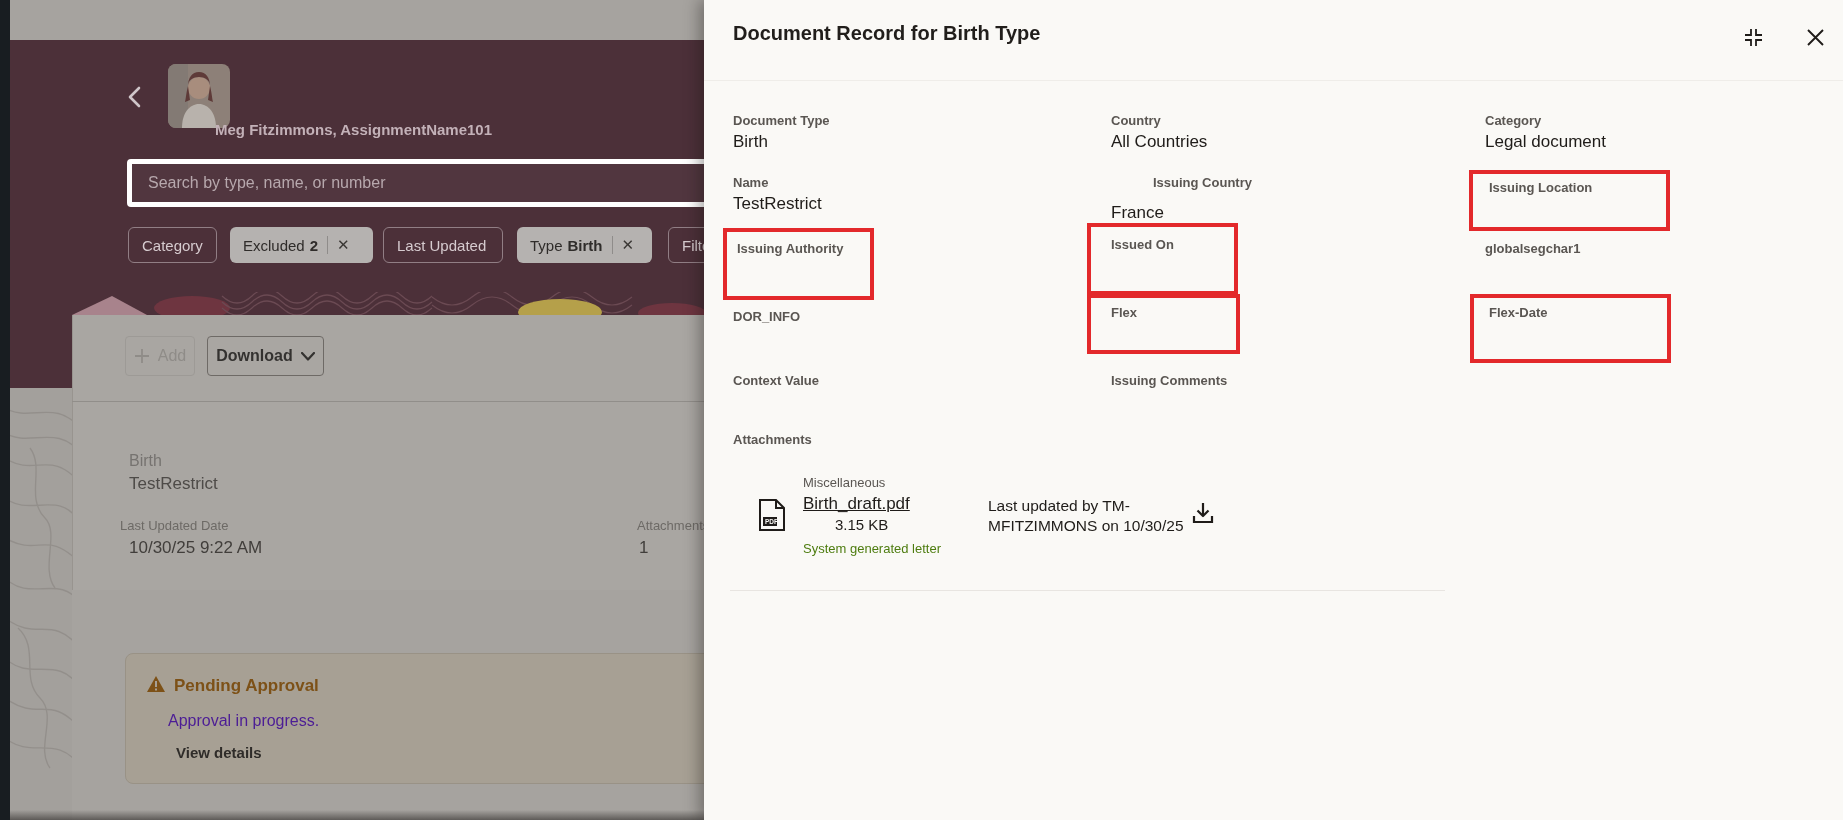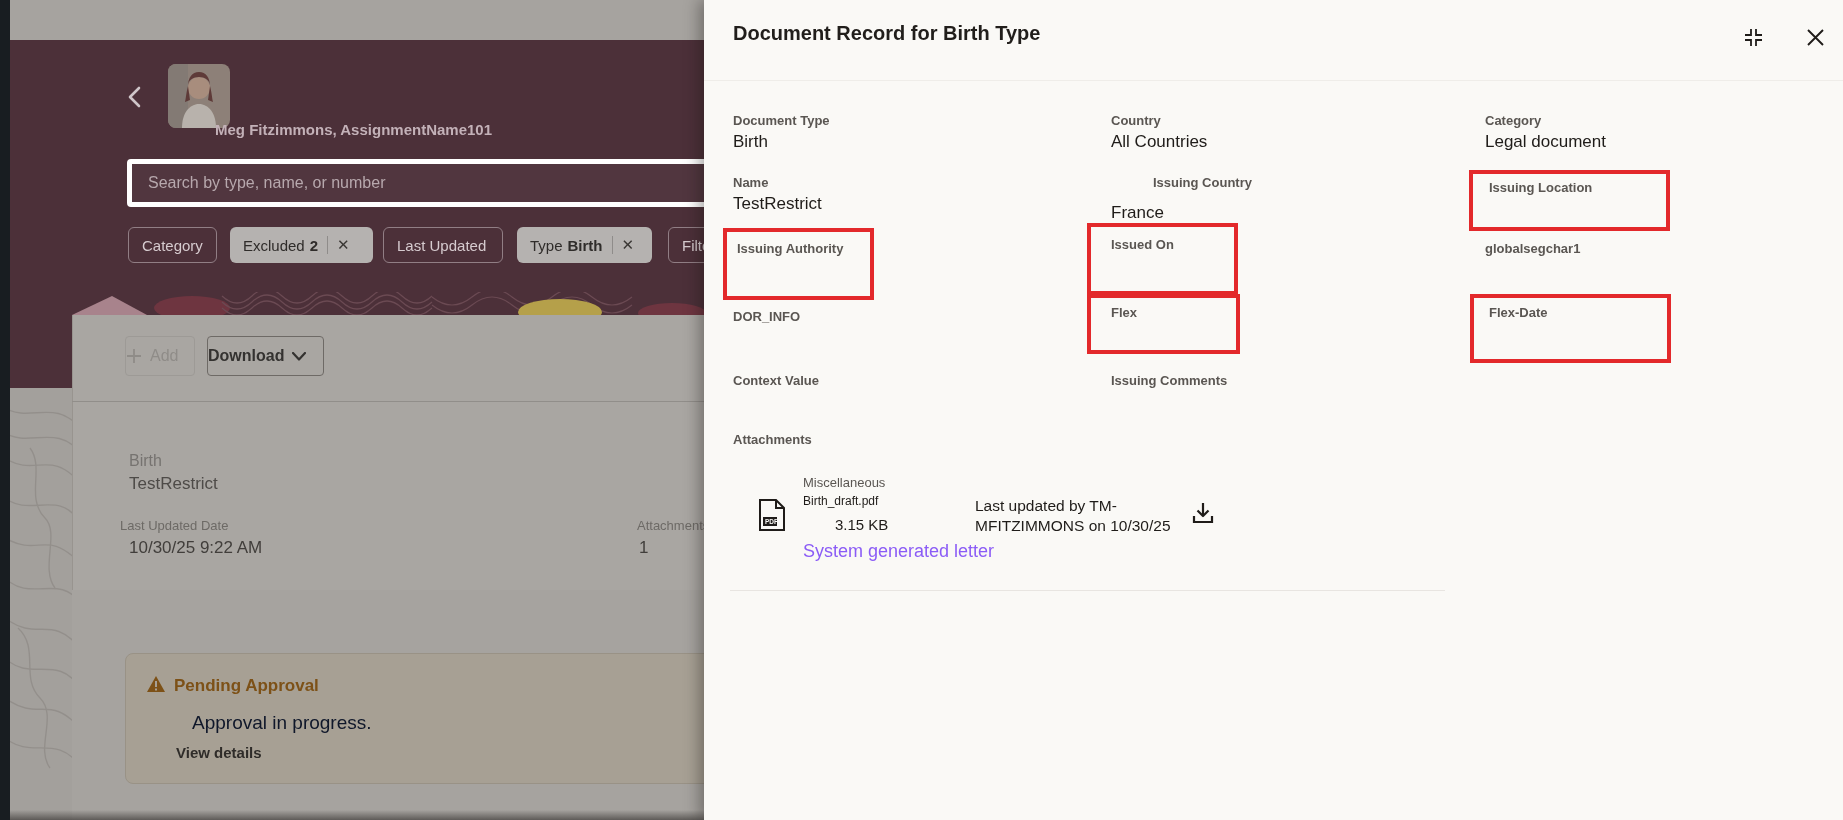--- a/index.html
+++ b/index.html
@@ -29,52 +29,52 @@
   #search-box input::placeholder{color:#b7a8ad;opacity:1;}
   .chip{top:227px;height:36px;box-sizing:border-box;border-radius:6px;display:flex;align-items:center;
     padding:0 13px;font-size:15px;white-space:nowrap;cursor:pointer;}
   .chip.outline{border:1px solid #917e85;color:#d6cbcf;background:transparent;}
   .chip.filled{background:#b5b2b0;color:#2f2c2a;border:none;}
   .chip b{margin-left:5px;font-weight:bold;}
   .chip .chip-sep{width:1px;height:18px;background:#8f8c8a;margin:0 9px;}
   .chip .chip-x{font-size:15px;color:#3a3734;font-weight:bold;}
   #content-card{left:72px;top:315px;width:660px;height:275px;background:#a9a6a2;
     border-left:1px solid #98948f;box-sizing:border-box;}
-  .btn{box-sizing:border-box;border-radius:4px;display:flex;align-items:center;
+  .btn{box-sizing:border-box;border-radius:4px;display:flex;align-items:center;justify-content:center;
     gap:8px;font-size:16px;cursor:pointer;background:transparent;}
   #add-btn{left:125px;top:336px;width:70px;height:40px;border:1px solid #9d9a96;color:#8f8c88;}
   #download-btn{left:207px;top:336px;width:117px;height:40px;border:1px solid #6e6a66;color:#343230;font-weight:bold;}
   #toolbar-divider{left:72px;top:401px;width:632px;height:1px;background:#918e8a;}
   .rec-type{left:129px;top:452px;font-size:16px;color:#767370;}
   .rec-name{left:129px;top:474px;font-size:17px;color:#4e4b48;}
   .rec-label{font-size:13px;color:#6d6a66;}
   .rec-value{font-size:17px;color:#413e3b;}
   #banner{left:125px;top:653px;width:590px;height:131px;box-sizing:border-box;background:#a7a094;
     border:1px solid #999286;border-radius:8px;}
   #banner-title{left:174px;top:676px;font-size:17px;font-weight:bold;color:#7d5117;}
-  #banner-msg{left:192px;top:712px;font-size:19px;color:#0f172a;}
+  #banner-msg{left:168px;top:712px;font-size:16px;color:#4c1d95;}
   #banner-action{left:176px;top:744px;font-size:15px;font-weight:bold;color:#2f2c29;cursor:pointer;}
   #bottom-smudge{left:10px;top:810px;width:694px;height:10px;
     background:linear-gradient(to bottom,rgba(35,32,30,0),rgba(35,32,30,0.55));}
   
   #panel{left:704px;top:0;width:1139px;height:820px;background:#faf9f6;z-index:10;
     box-shadow:-5px 0 14px rgba(20,16,14,0.35);}
   #panel-title{left:29px;top:22px;font-size:20px;font-weight:bold;color:#211e1b;}
   #panel-header-divider{left:0;top:80px;width:1139px;height:1px;background:#efede9;}
   .icon-btn{width:26px;height:26px;display:flex;align-items:center;justify-content:center;cursor:pointer;}
   #restore-btn{left:1036px;top:24px;}
   #close-btn{left:1098px;top:24px;}
   .f-label{position:absolute;font-size:13px;font-weight:600;color:#5a5652;}
   .f-value{position:absolute;font-size:17px;color:#1f1c19;}
   #att-divider{left:26px;top:590px;width:715px;height:1px;background:#e8e5e1;}
   .att-cat{left:99px;top:475px;font-size:13px;color:#5a5652;}
-  .att-file{left:99px;top:494px;font-size:12px;color:#1f1c19;}
+  .att-file{left:99px;top:494px;font-size:17px;color:#1f1c19;text-decoration:underline;}
   .att-size{left:99px;top:516px;font-size:15px;color:#1f1c19;margin-left:32px;}
-  .att-desc{left:99px;top:541px;font-size:18px;color:#8b5cf6;text-align:right;}
-  .att-updated{left:271px;top:496px;width:205px;font-size:15.5px;line-height:20px;color:#1f1c19;}
+  .att-desc{left:99px;top:541px;font-size:13px;color:#4d7c0f;text-align:right;}
+  .att-updated{left:284px;top:496px;width:205px;font-size:15.5px;line-height:20px;color:#1f1c19;}
   #att-download{left:486px;top:500px;}
   
   .redbox{position:absolute;border:4px solid #e3292b;background:transparent;z-index:30;}
   #rb-issuing-authority{left:723px;top:228px;width:143px;height:64px;}
   #rb-issued-on{left:1087px;top:223px;width:143px;height:64px;}
   #rb-flex{left:1087px;top:294px;width:145px;height:52px;}
   #rb-issuing-location{left:1469px;top:170px;width:193px;height:53px;}
   #rb-flex-date{left:1470px;top:294px;width:193px;height:61px;}
   svg{display:block;}
 </style>

